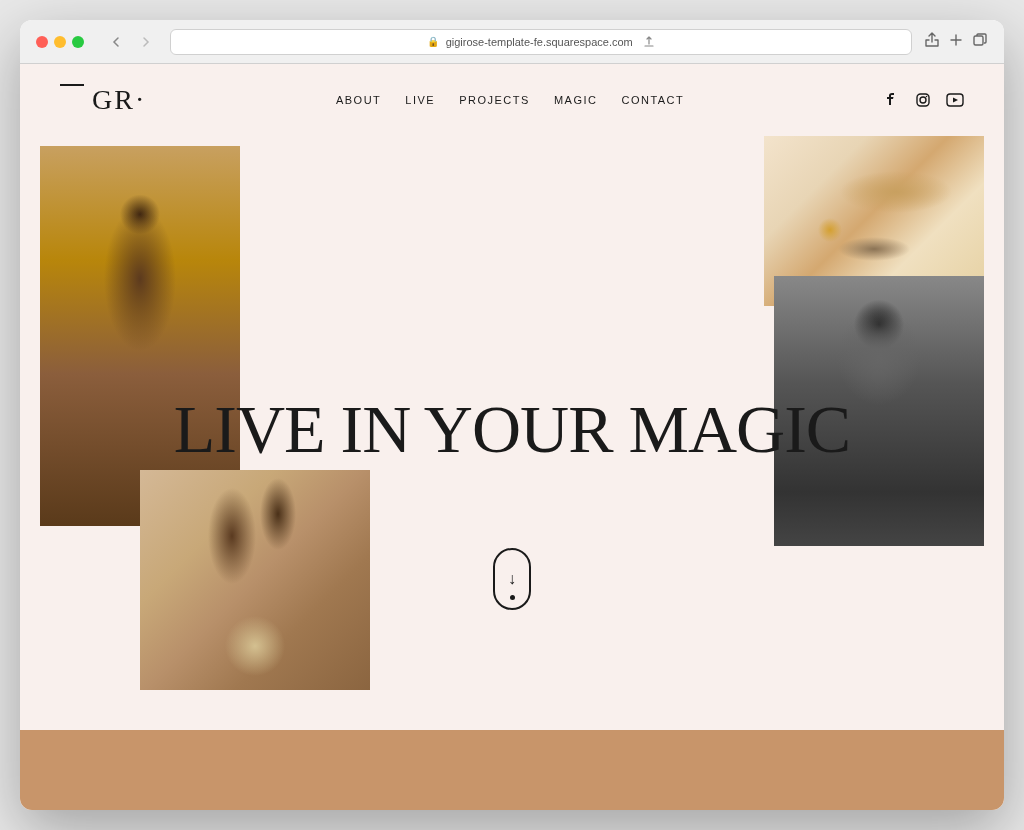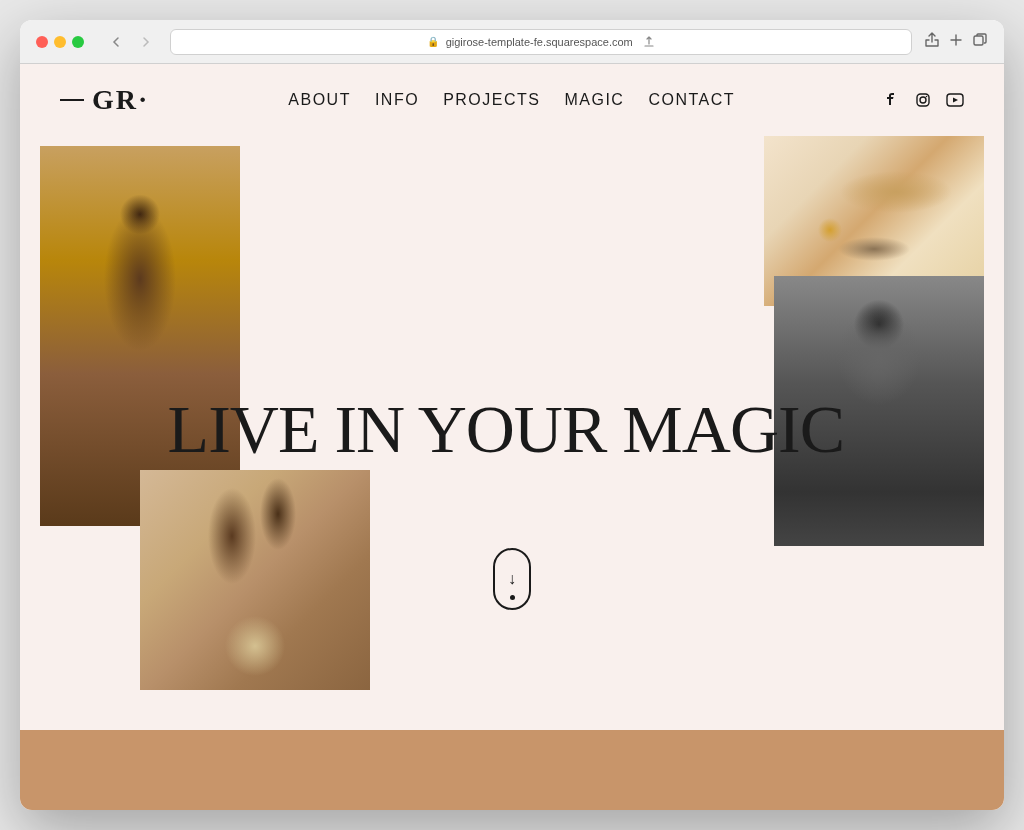--- a/index.html
+++ b/index.html
@@ -114,45 +114,44 @@
       display: flex;
       align-items: center;
       justify-content: space-between;
       padding: 20px 40px;
       position: relative;
       z-index: 10;
     }
 
     .site-logo {
       display: flex;
-      align-items: center;
       gap: 4px;
       font-size: 28px;
       font-family: Georgia, 'Times New Roman', serif;
-      font-weight: 700;
+      font-weight: 400;
       color: #1a1a1a;
       letter-spacing: 2px;
     }
 
     .logo-dash {
       width: 24px;
       height: 2px;
       background: #1a1a1a;
       margin-right: 4px;
       display: inline-block;
     }
 
     .nav-links {
       display: flex;
       align-items: center;
       gap: 24px;
     }
 
     .nav-link {
-      font-size: 16px;
+      font-size: 11px;
       letter-spacing: 1.5px;
       color: #1a1a1a;
       text-decoration: none;
       font-weight: 500;
       cursor: pointer;
     }
 
     .nav-socials {
       display: flex;
       align-items: center;
@@ -177,21 +176,21 @@
       position: relative;
       overflow: hidden;
     }
 
     
     .hero-text {
       position: absolute;
       top: 50%;
       left: 50%;
       transform: translate(-50%, -55%);
-      text-align: left;
+      text-align: center;
       z-index: 5;
       pointer-events: none;
       width: 70%;
     }
 
     .hero-text h1 {
       font-family: Georgia, 'Times New Roman', serif;
       font-size: 68px;
       font-weight: 400;
       color: #1a1a1a;
@@ -400,21 +399,21 @@
   <div class="website">
 
     <nav class="site-nav">
       <div class="site-logo">
         <span class="logo-dash"></span>
         <span>GR·</span>
       </div>
 
       <div class="nav-links">
         <a class="nav-link">ABOUT</a>
-        <a class="nav-link">INFO</a>
+        <a class="nav-link">LIVE</a>
         <a class="nav-link">PROJECTS</a>
         <a class="nav-link">MAGIC</a>
         <a class="nav-link">CONTACT</a>
       </div>
 
       <div class="nav-socials">
         <div class="social-icon">
           <svg width="16" height="16" viewBox="0 0 16 16" fill="none">
             <path d="M9.5 3h1.5V1h-2C7 1 6 2.2 6 3.5V5H4v2h2v6h2V7h2l.5-2H8V3.5c0-.3.2-.5.5-.5z" fill="#1a1a1a"></path>
           </svg>

